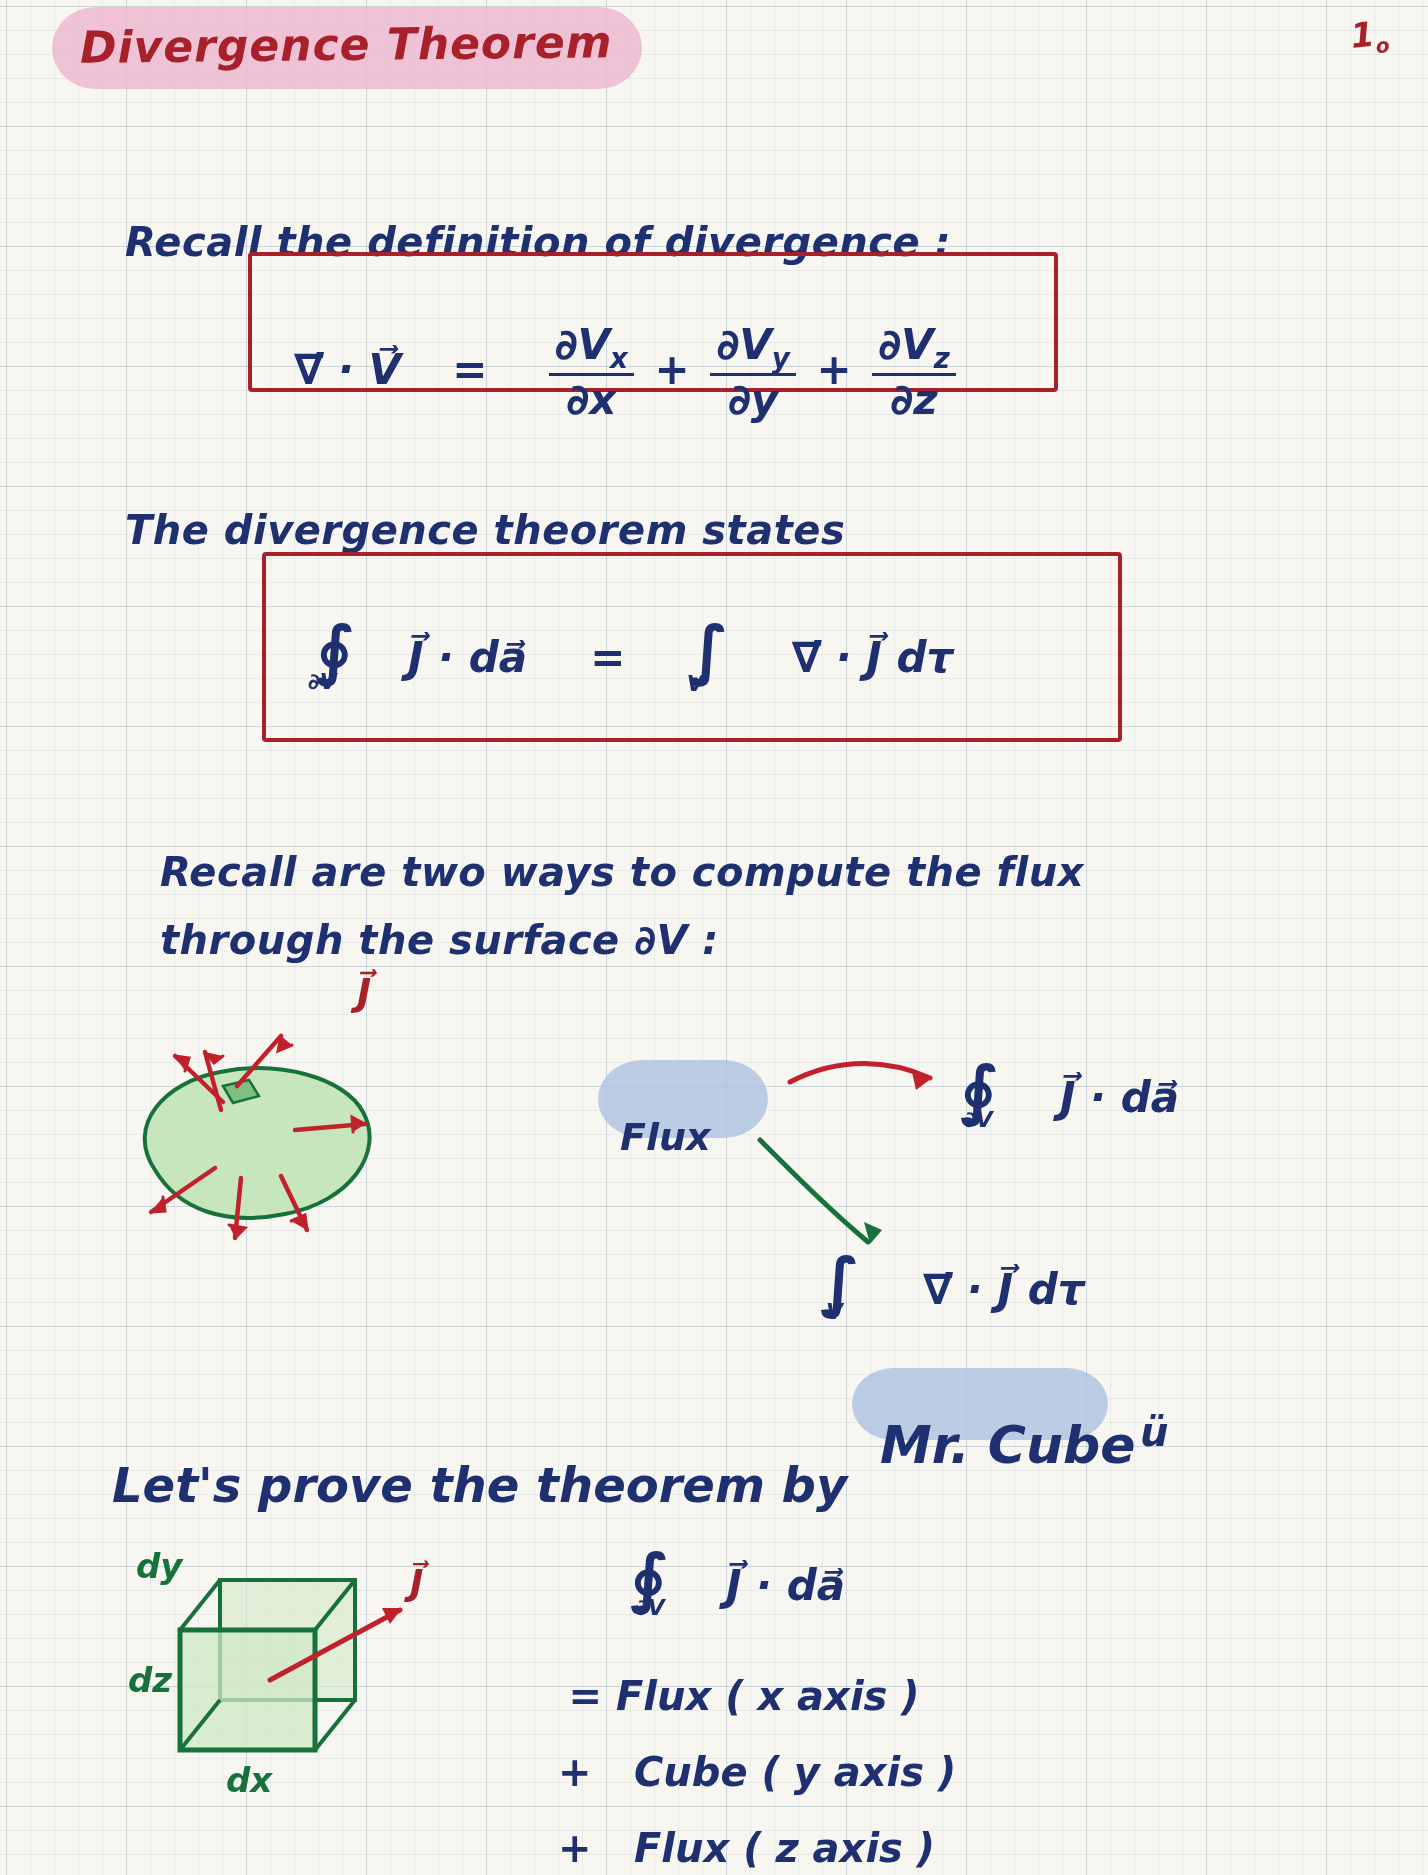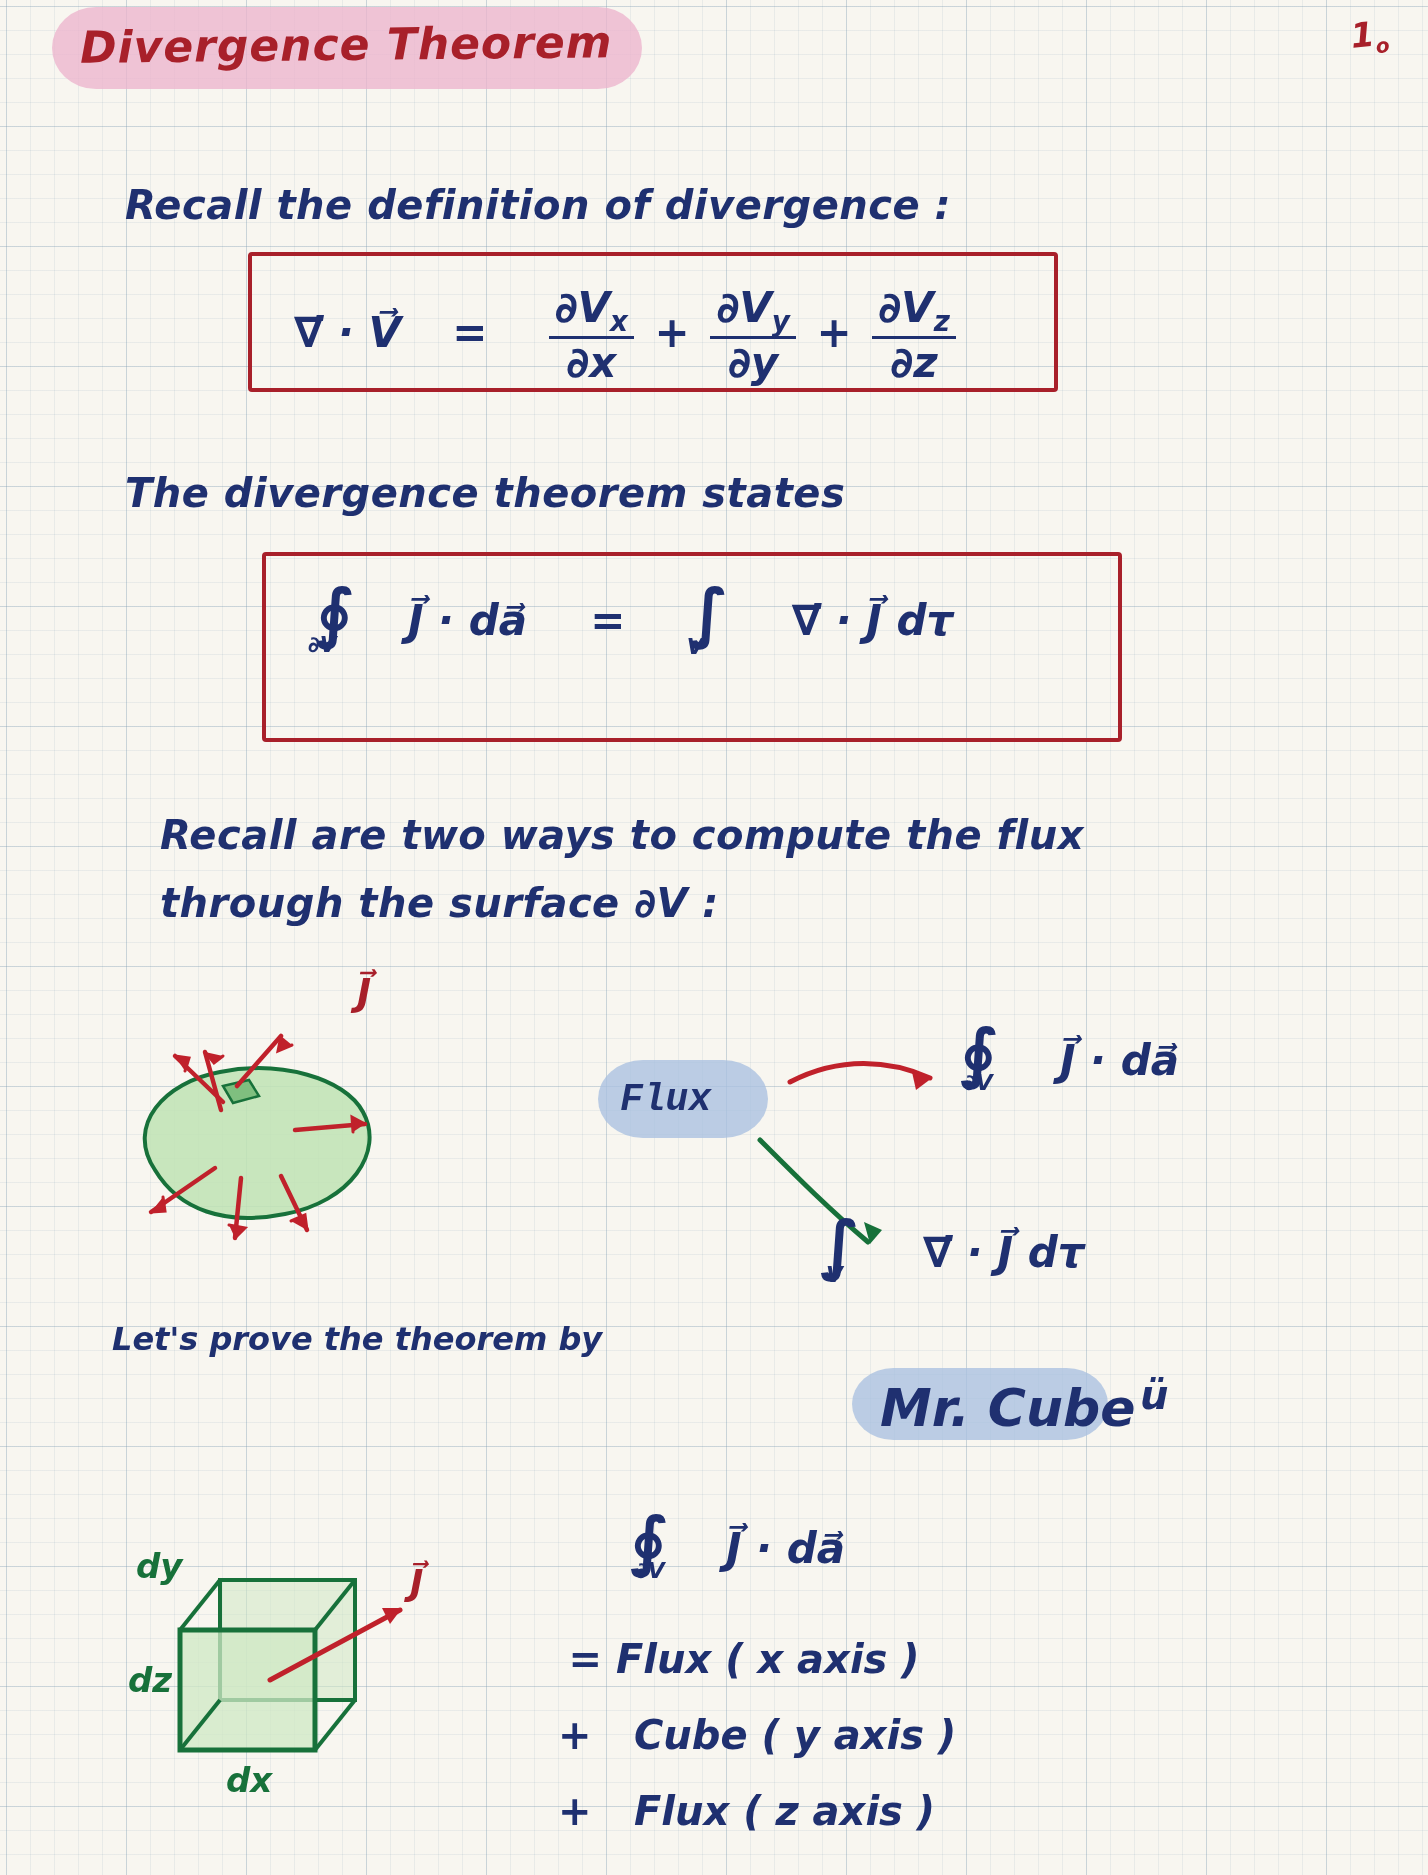--- a/index.html
+++ b/index.html
@@ -27,20 +27,21 @@
       linear-gradient(to bottom, rgba(130,160,180,0.13) 1px, transparent 1px);
     background-size: 120px 120px, 120px 120px, 24px 24px, 24px 24px;
     background-position: 6px 6px, 6px 6px, 6px 6px, 6px 6px;
   }
 
   .ink {
     color: #1f3070;
     font-family: "DejaVu Sans", sans-serif;
     font-style: italic;
     font-weight: 600;
+    margin-top: 37px;
   }
   .red   { color: #a8202a; }
   .green { color: #17713a; }
 
   .abs { position: absolute; }
 
   
   #page-num {
     right: 40px; top: 14px;
     font-size: 34px;
@@ -196,21 +197,21 @@
       <path d="M146 188 L140 248"></path>
         <path d="M140 248 l10 -10 l-16 -3" fill="#c0212b" stroke-width="3"></path>
       <path d="M186 186 L212 240"></path>
         <path d="M212 240 l-2 -15 l-14 6" fill="#c0212b" stroke-width="3"></path>
     </g>
   </svg>
   <div class="abs red" style="left:262px; top:-20px; font-size:38px; font-style:italic; font-weight:700;">J⃗</div>
 </div>
 
 <div class="blue-hl" style="left:598px; top:1060px; width:170px; height:78px;"></div>
-<div class="abs ink" style="left:620px; top:1078px; font-size:38px;font-family:Liberation Mono, monospace;">Flux</div>
+<div class="abs ink" style="left:620px; top:1078px; font-size:38px;">Flux</div>
 
 <svg class="abs" style="left:780px; top:1030px;" width="220" height="250">
   <g fill="none" stroke-width="5" stroke-linecap="round">
     <path d="M10 52 C 60 26, 110 30, 150 48" stroke="#c0212b"></path>
     <path d="M152 48 l-20 -6 l4 18 z" fill="#c0212b" stroke="none"></path>
     <path d="M-20 110 C 20 150, 50 180, 88 212" stroke="#17713a"></path>
     <path d="M90 214 l-6 -22 l18 8 z" fill="#17713a" stroke="none"></path>
   </g>
 </svg>
 
@@ -225,21 +226,21 @@
 
 <div class="abs ink" style="left:820px; top:1222px; font-size:42px; white-space:nowrap;">
   <span style="position:relative; display:inline-block;">
     <span class="bigop">∫</span>
     <span class="oplimit" style="position:absolute; left:6px; top:40px;">V</span>
   </span>
   <span style="display:inline-block;width:34px"></span>
   <span>∇̇ · J⃗  dτ</span>
 </div>
 
-<div class="abs ink" style="left:112px; top:1320px; font-size:32px;">Let's prove the theorem by</div>
+<div class="abs ink" style="left:112px; top:1420px; font-size:48px;">Let's prove the theorem by</div>
 <div class="blue-hl" style="left:852px; top:1368px; width:256px; height:72px;"></div>
 <div class="abs ink" style="left:880px; top:1378px; font-size:52px; font-weight:700;">Mr. Cube</div>
 <div class="abs ink" style="left:1140px; top:1372px; font-size:40px;">ü</div>
 
 <div class="abs" style="left:150px; top:1520px; width:340px; height:300px;">
   <svg width="340" height="300" viewBox="0 0 340 300">
 
     <polygon points="70,60 205,60 205,180 70,180" fill="#cfe8c4" fill-opacity="0.55" stroke="#17713a" stroke-width="4"></polygon>
 
     <polygon points="30,110 165,110 165,230 30,230" fill="#cfe8c4" fill-opacity="0.75" stroke="#17713a" stroke-width="5"></polygon>

